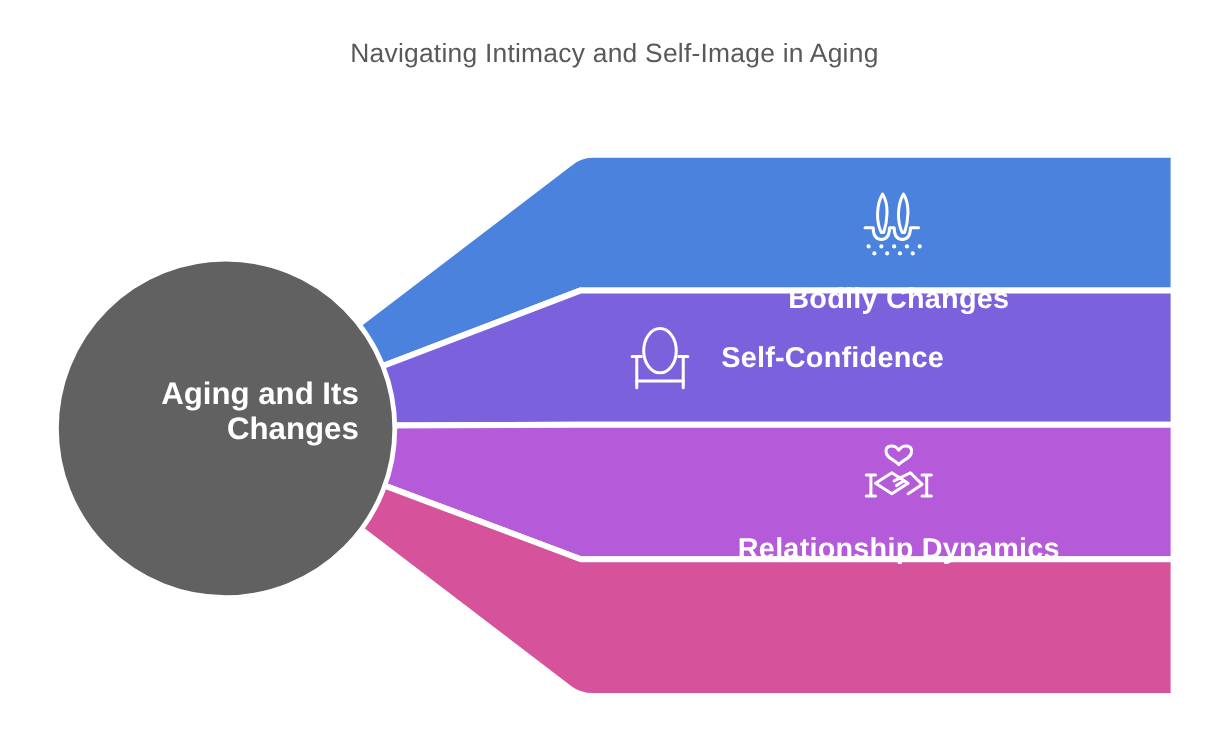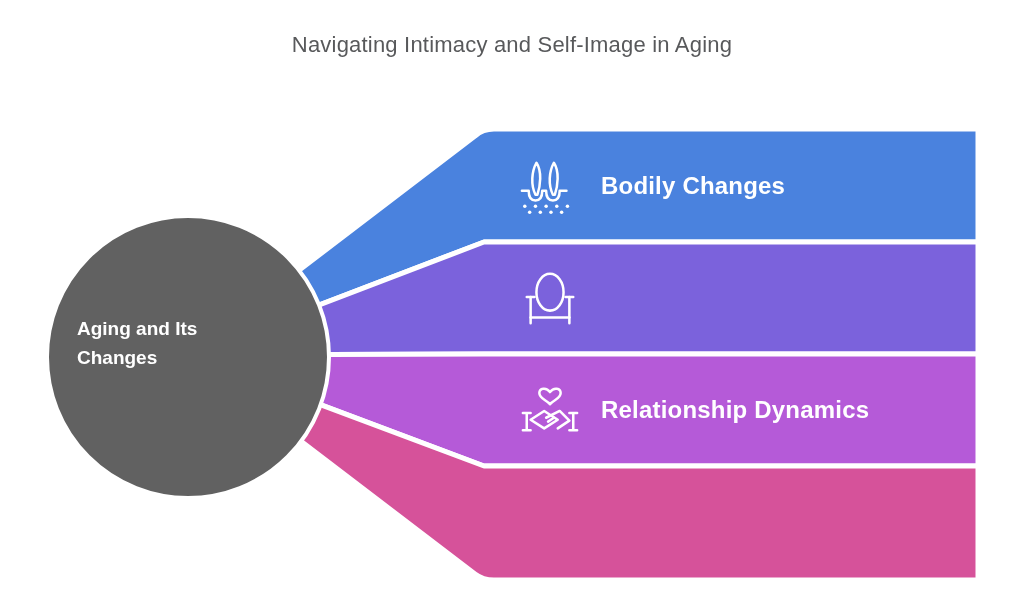--- a/index.html
+++ b/index.html
@@ -9,34 +9,34 @@
     font-family:"Liberation Sans", sans-serif;
   }
   .stage{position:absolute;inset:0;width:853px;height:614px;}
   svg.shapes{position:absolute;left:0;top:0;}
   .title{
     position:absolute;top:32px;left:0;width:1024px;
     text-align:center;font-size:22px;color:#58595b;letter-spacing:0.2px;
   }
   .center-text{
     position:absolute;left:77px;top:314px;width:222px;
-    text-align:left;color:#ffffff;font-weight:bold;
-    font-size:19px;line-height:29px;
+    text-align:right;color:#ffffff;font-weight:bold;
+    font-size:26px;line-height:29px;
   }
   .branch-row{
     position:absolute;left:519px;height:64px;width:460px;
     display:flex;align-items:center;gap:20px;
   }
   .branch-row .icon-box{width:62px;height:62px;flex:0 0 62px;}
   .branch-row .icon-box svg{width:62px;height:62px;display:block;}
   .branch-label{
     color:#ffffff;font-size:24px;font-weight:700;letter-spacing:0.2px;
     white-space:nowrap;
   }
-  .row-1{top:154px;} .row-2{top:267px;} .row-3{top:378px;} .row-4{top:491px;}
+  .row-1{top:154px;flex-direction:column;} .row-2{top:267px;} .row-3{top:362px;flex-direction:column;} .row-4{top:491px;}
 </style>
 </head>
 <body>
 
 <div class="stage">
 
   <svg class="shapes" width="1024" height="614" viewBox="0 0 1024 614">
     <g stroke="#ffffff" stroke-width="5" stroke-linejoin="round">
       <path d="M188,355 L475,136 Q483,129 494,129 L978,129 L978,242 L484,242 Z" fill="#4a82de"></path>
       <path d="M188,355 L484,242 L978,242 L978,354 L484,354 Z" fill="#7b62dc"></path>
@@ -77,20 +77,21 @@
 
   <div class="branch-row row-2">
     <div class="icon-box">
       <svg viewBox="0 0 64 64" fill="none" stroke="#ffffff" stroke-width="2.6" stroke-linecap="round" stroke-linejoin="round">
         <ellipse cx="32" cy="25" rx="14" ry="19"></ellipse>
         <path d="M12,30 V57 M52,30 V57"></path>
         <path d="M8,30 H16 M48,30 H56"></path>
         <path d="M12,51 H52"></path>
       </svg>
     </div>
+    <span class="branch-label">Self-Confidence</span>
   </div>
 
   <div class="branch-row row-3">
     <div class="icon-box">
       <svg viewBox="0 0 64 64" fill="none" stroke="#ffffff" stroke-width="2.6" stroke-linecap="round" stroke-linejoin="round">
         <path d="M32,26 C28.5,21.5 21,20.5 21,14.5 C21,9.5 28,8 32,13.5 C36,8 43,9.5 43,14.5 C43,20.5 35.5,21.5 32,26 Z"></path>
         <path d="M8,35 V53 M4,35 H12 M4,53 H12"></path>
         <path d="M56,35 V53 M52,35 H60 M52,53 H60"></path>
         <path d="M12,42 L26,33 L40,42 L26,51 Z"></path>
         <path d="M28,40 L42,33 L52,43 L40,51"></path>

